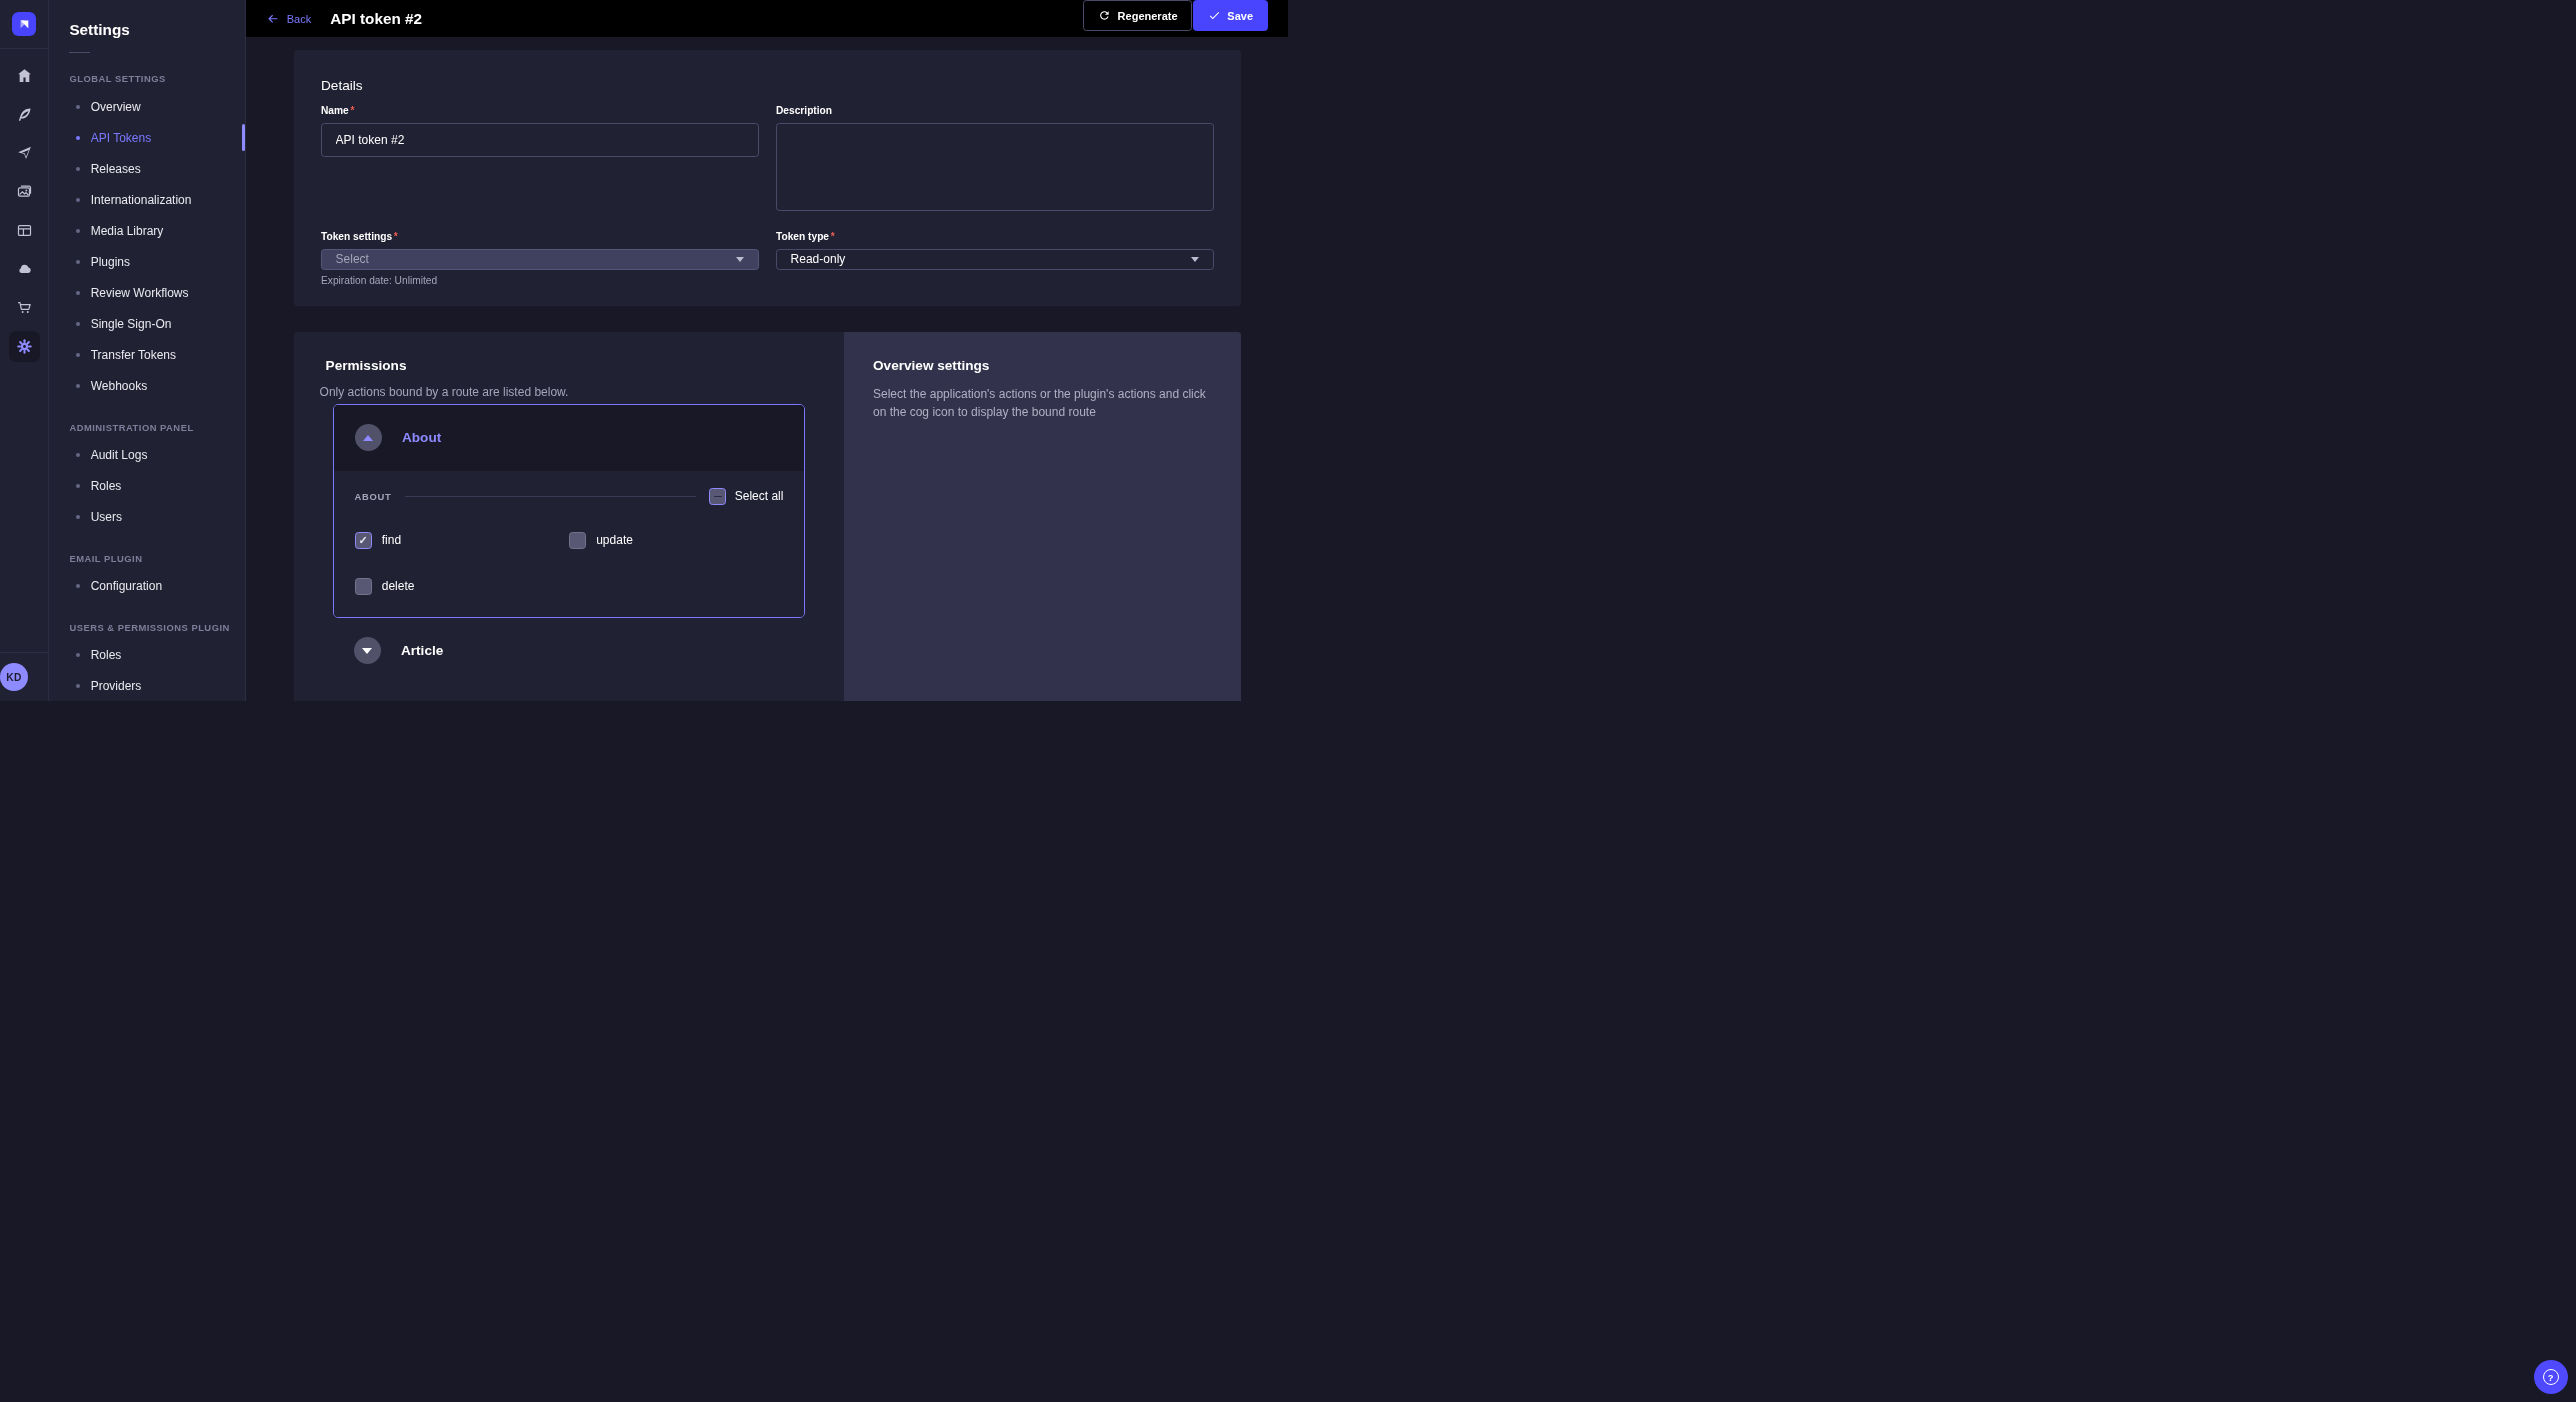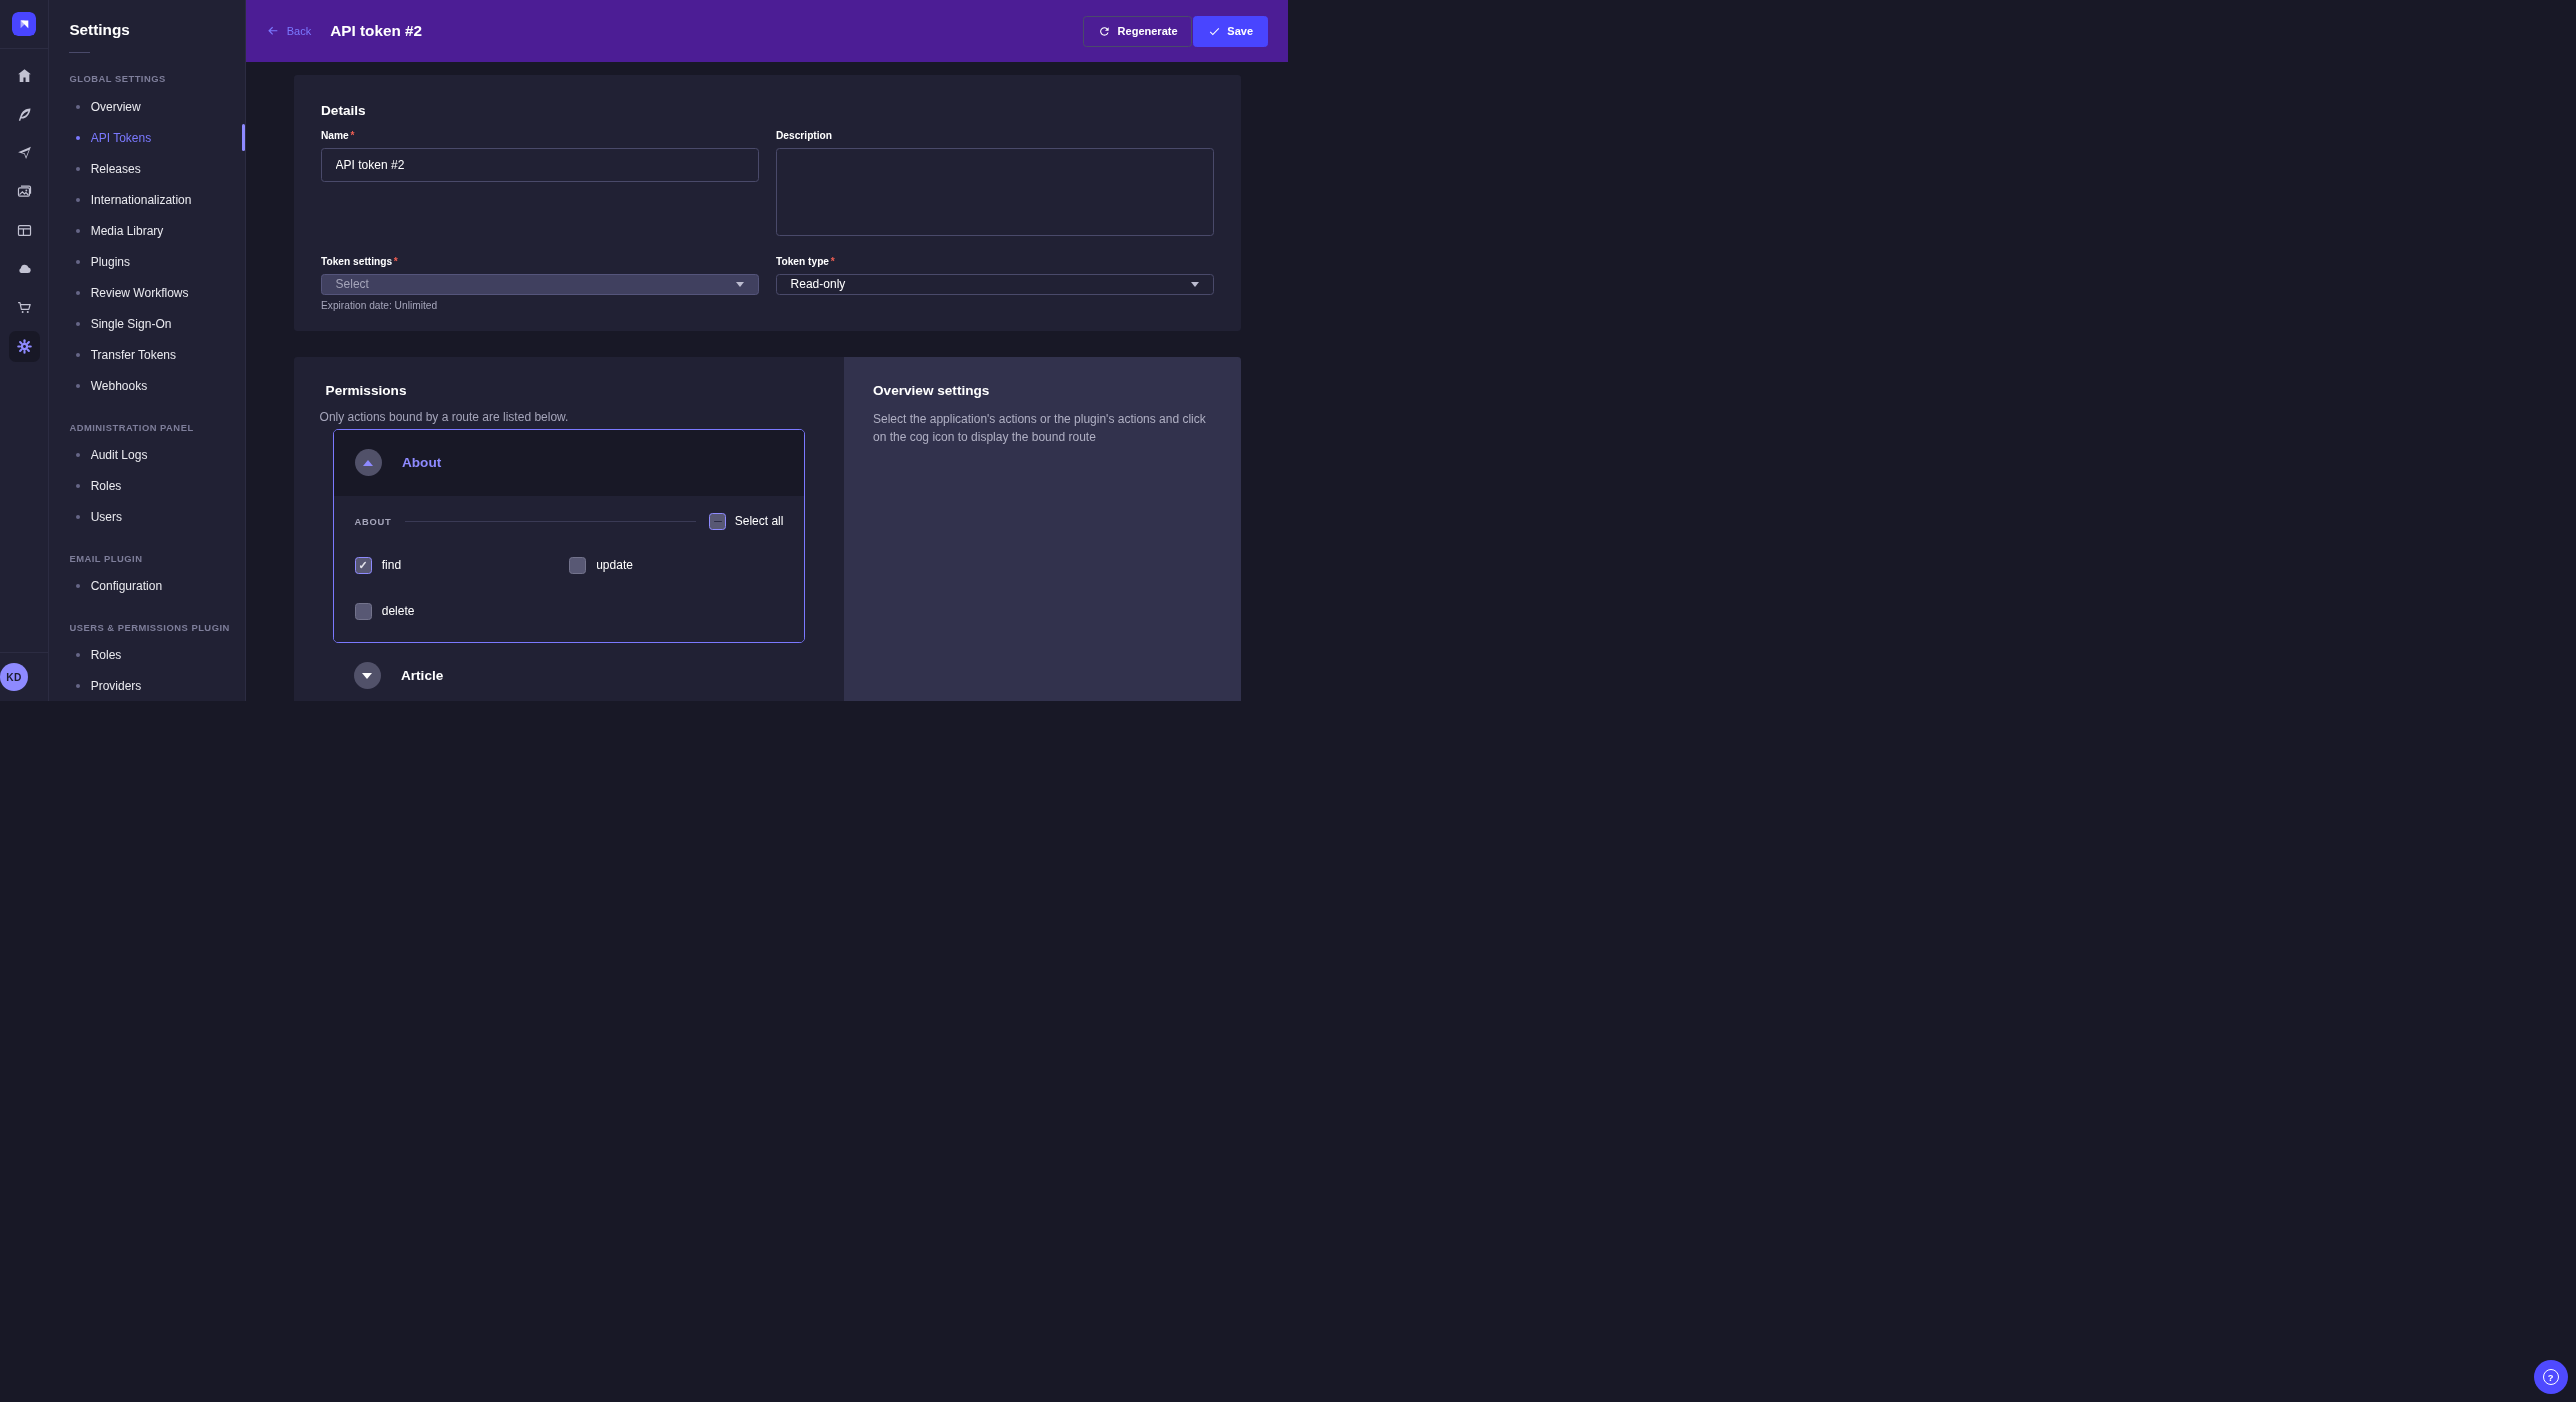--- a/index.html
+++ b/index.html
@@ -38,36 +38,36 @@
   .nav-item { height:31px; display:flex; align-items:center; font-size:12px; color:#eaeaef;
               cursor:pointer; position:relative; }
   .bullet { width:4.3px; height:4.3px; border-radius:50%; background:#666687; margin:0 10.2px 0 6.8px; flex-shrink:0; }
   .nav-item.active { color:#7b79ff; }
   .nav-item.active .bullet { background:#7b79ff; }
   .nav-item.active::after { content:""; position:absolute; right:0; top:1.7px; width:2.6px; height:27px;
                             background:#8e8aff; border-radius:1.7px; }
 
   
   .main { flex:1; display:flex; flex-direction:column; min-width:0; }
-  .app-header { height:62px; flex-shrink:0; background:#4c1d95; display:flex; align-items:center; padding:0 20.4px; }
+  .app-header { height:37px; flex-shrink:0; background:#000000; display:flex; padding:0 20.4px; }
   .back-link { display:flex; align-items:center; gap:6.8px; color:#7b79ff; font-size:11px; cursor:pointer; }
   .back-link svg { width:13.6px; height:13.6px; }
   .page-title { font-size:15.3px; font-weight:700; margin-left:19px; }
   .header-actions { margin-left:auto; display:flex; gap:1px; }
   .btn { height:31px; border-radius:3.4px; display:flex; align-items:center; gap:6.8px; padding:0 13.6px;
          font-size:11px; font-weight:600; cursor:pointer; color:#fff; }
   .btn svg { width:12.8px; height:12.8px; }
   .btn-outline { background:transparent; border:0.9px solid #4a4a6a; }
   .btn-primary { background:#4945ff; border:0.9px solid #4945ff; }
 
   .content { flex:1; padding:12.8px 47px 0 48px; overflow:hidden; }
 
   
   .card-details { background:#212134; border-radius:3.4px; padding:17px 27px 20.4px; }
-  .card-heading { font-size:13.6px; font-weight:700; }
+  .card-heading { font-size:13.6px; font-weight:400; }
   .fields-grid { display:grid; grid-template-columns:1fr 1fr; column-gap:17px; row-gap:17px; margin-top:12px; }
   .field-label { font-size:10.2px; font-weight:600; margin-bottom:6.8px; display:flex; gap:1.7px; align-items:flex-start; }
   .req { color:#ee5e52; }
   .text-input { width:100%; height:34px; background:#212134; border:0.9px solid #4a4a6a; border-radius:3.4px;
                 padding:0 13.6px; color:#fff; font-size:12px; outline:none; }
   .textarea { width:100%; height:88px; background:#212134; border:0.9px solid #4a4a6a; border-radius:3.4px;
               padding:10.2px 13.6px; color:#fff; font-size:12px; resize:none; outline:none; font-family:inherit; }
   .select { height:21px; border-radius:3.4px; display:flex; align-items:center; justify-content:space-between;
             padding:0 13.6px; font-size:12px; cursor:pointer; }
   .select-duration { background:#40405f; border:0.9px solid #55557b; }

